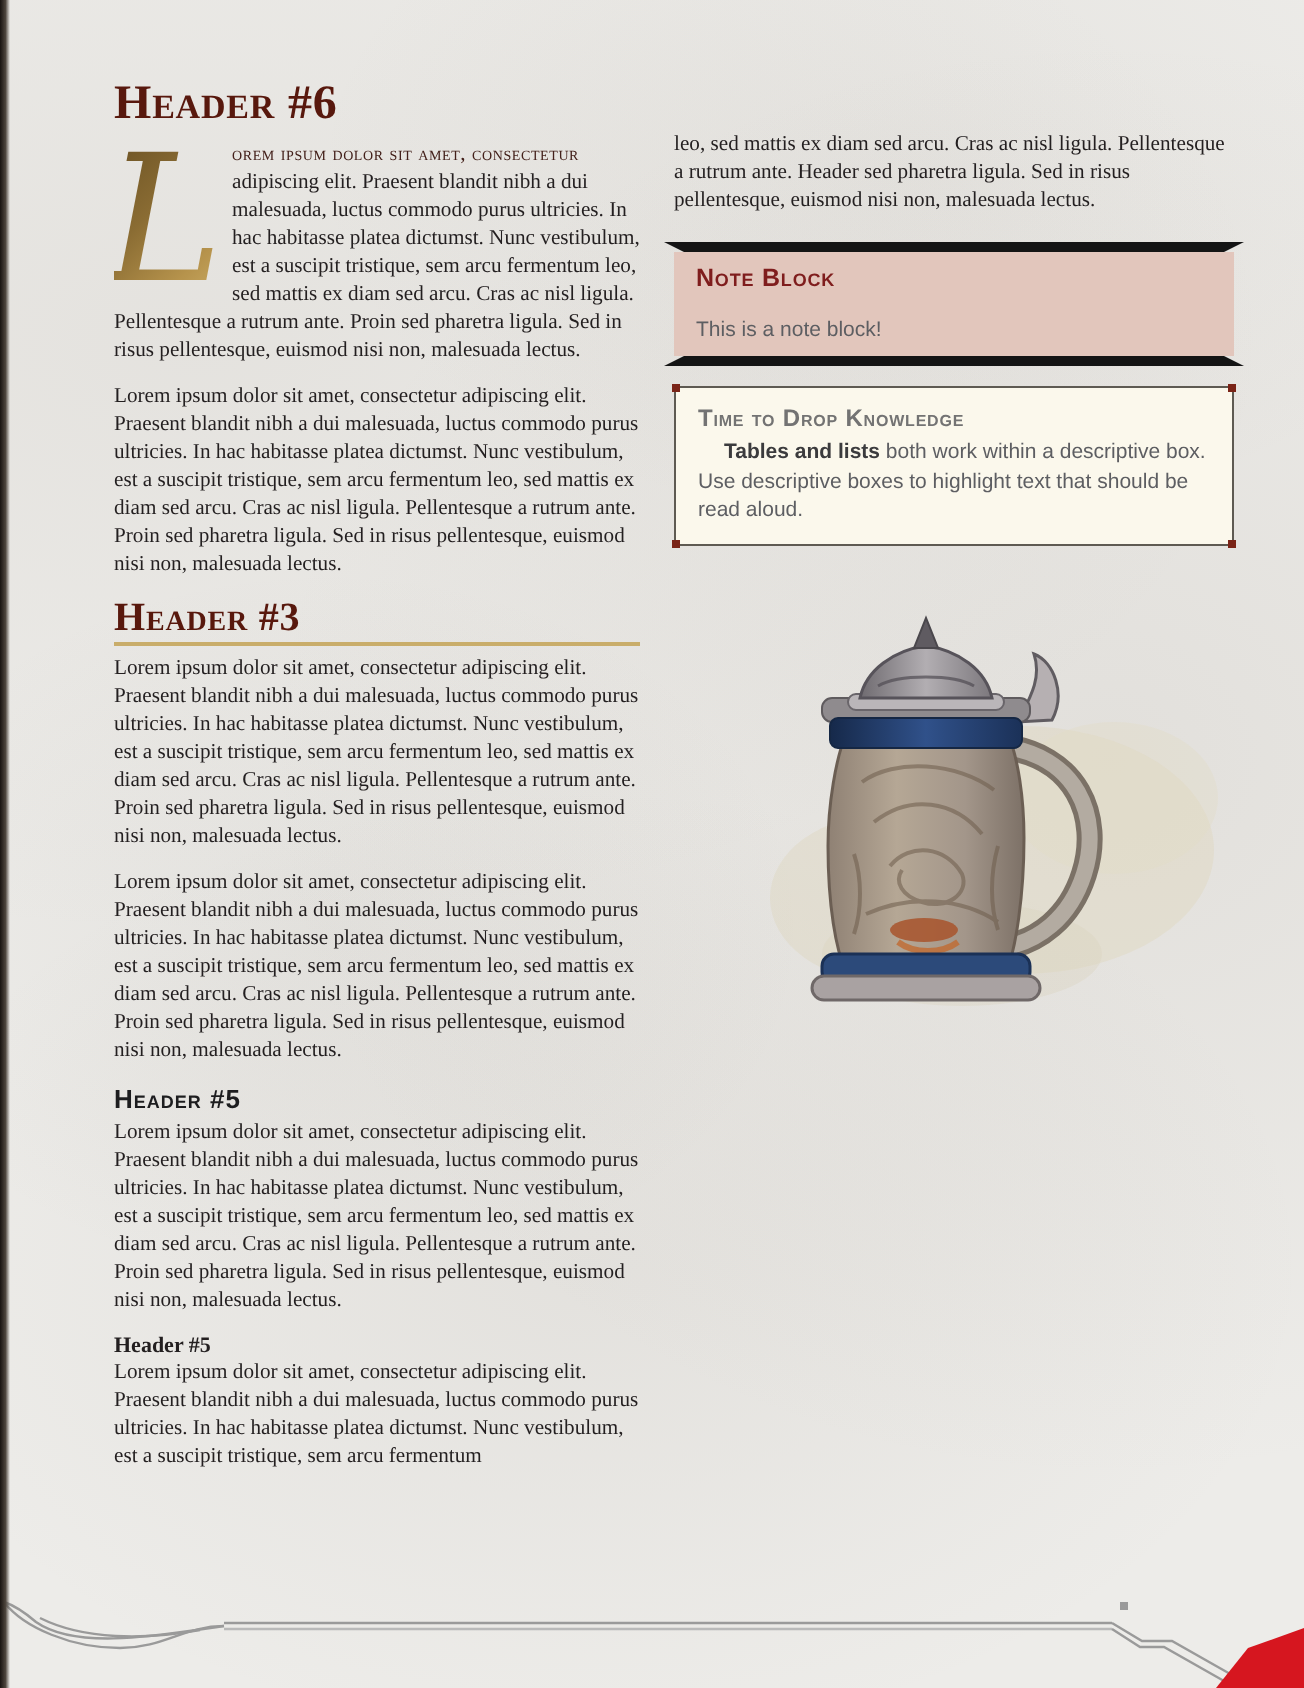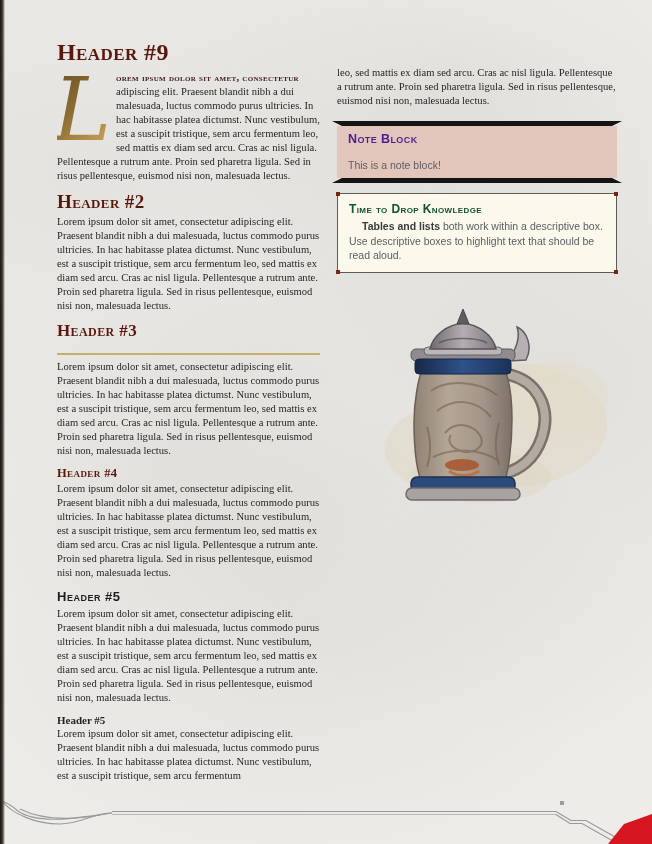--- a/index.html
+++ b/index.html
@@ -31,73 +31,73 @@
     text-align:left; margin-bottom:9px;
   }
 
   h1.brew, h2.brew, h3.brew, h4.brew {
     font-family:"Liberation Serif", serif;
     font-variant:small-caps; font-weight:700; color:#58180D;
     letter-spacing:.4px; line-height:1.05;
   }
   h1.brew { font-size:24px; margin-bottom:6px; }
   h2.brew { font-size:19px; margin:8px 0 3px; }
-  h3.brew { font-size:17px; margin:8px 0 5px; border-bottom:2px solid #C9AD6A; padding-bottom:13px; }
+  h3.brew { font-size:20px; margin:8px 0 5px; border-bottom:2px solid #C9AD6A; padding-bottom:1px; }
   h4.brew { font-size:12.5px; margin:8px 0 2px; }
   h5.sans {
     font-family:"Liberation Sans", sans-serif; font-variant:small-caps;
     font-weight:700; font-size:13px; color:#1d1d1f; letter-spacing:.5px;
     margin:9px 0 3px;
   }
   h6.boldserif {
     font-family:"Liberation Serif", serif; font-weight:700;
     font-size:11px; color:#231f20; margin:8px 0 1px;
   }
 
   .dropcap {
     float:left; font-family:"DejaVu Serif", serif; font-style:italic;
     font-size:88px; line-height:74px; height:82px; width:56px;
     margin:2px 7px 0 -4px;
     background:linear-gradient(135deg,#6b5224 0%,#8a6c33 40%,#b6934c 75%,#cdae66 100%);
     -webkit-background-clip:text; background-clip:text; color:transparent;
   }
   .lead {
-    font-variant:small-caps; letter-spacing:.3px; font-weight:700; color:#43201a;
+    font-variant:small-caps; letter-spacing:.3px; font-weight:400; color:#43201a;
   }
 
   
   .note { position:relative; margin:13px 0 10px; }
   .note-bar { height:5px; background:#141414; margin:0 -5px; }
   .note-bar.top    { clip-path:polygon(0 0, 100% 0, calc(100% - 10px) 100%, 10px 100%); }
   .note-bar.bottom { clip-path:polygon(10px 0, calc(100% - 10px) 0, 100% 100%, 0 100%); }
   .note-body { background:#E2C6BC; padding:6px 11px 7px; }
   .note-title {
     font-family:"Liberation Sans", sans-serif; font-variant:small-caps;
-    font-weight:700; font-size:12.5px; color:#4c1d95; letter-spacing:.4px;
+    font-weight:700; font-size:12.5px; color:#7f1d1d; letter-spacing:.4px;
   }
   .note-text {
     font-family:"Liberation Sans", sans-serif; font-size:10.5px;
     color:#5d5e62; margin-top:13px;
   }
 
   
   .descbox {
     position:relative; background:#FBF8EC; border:1px solid #5e5a52;
     padding:8px 11px 9px; margin:10px 0 0;
   }
   .corner-dot {
     position:absolute; width:4px; height:4px; background:#7a2417;
   }
   .corner-dot.tl { left:-2px;  top:-2px; }
   .corner-dot.tr { right:-2px; top:-2px; }
   .corner-dot.bl { left:-2px;  bottom:-2px; }
   .corner-dot.br { right:-2px; bottom:-2px; }
   .descbox-title {
     font-family:"Liberation Sans", sans-serif; font-variant:small-caps;
-    font-weight:700; font-size:12px; color:#14532d; letter-spacing:.4px;
+    font-weight:700; font-size:12px; color:#737373; letter-spacing:.4px;
     margin-bottom:3px;
   }
   .descbox-text {
     font-family:"Liberation Sans", sans-serif; font-size:10.5px;
     line-height:14.5px; color:#5d5e62;
   }
   .descbox-text.indent { text-indent:13px; margin-top:1px; }
   .descbox-text b { color:#3b3b3d; }
 
   
@@ -106,45 +106,43 @@
   
   .footer-svg { position:absolute; left:0; bottom:0; width:652px; height:46px; z-index:4; }
 </style>
 </head>
 <body>
 
 <div class="page">
   <div class="page-edge"></div>
 
   <div class="col-left">
-    <h1 class="brew">Header #9</h1>
+    <h1 class="brew">Header #6</h1>
 
     <p class="body">
       <span class="dropcap">L</span>
       <span class="lead">orem ipsum dolor sit amet, consectetur</span><span> adipiscing elit. Praesent blandit nibh a dui malesuada, luctus commodo purus ultricies. In hac habitasse platea dictumst. Nunc vestibulum, est a suscipit tristique, sem arcu fermentum leo, sed mattis ex diam sed arcu. Cras ac nisl ligula. Pellentesque a rutrum ante. Proin sed pharetra ligula. Sed in risus pellentesque, euismod nisi non, malesuada lectus.</span>
     </p>
 
-    <h2 class="brew">Header #2</h2>
     <p class="body">Lorem ipsum dolor sit amet, consectetur adipiscing elit. Praesent blandit nibh a dui malesuada, luctus commodo purus ultricies. In hac habitasse platea dictumst. Nunc vestibulum, est a suscipit tristique, sem arcu fermentum leo, sed mattis ex diam sed arcu. Cras ac nisl ligula. Pellentesque a rutrum ante. Proin sed pharetra ligula. Sed in risus pellentesque, euismod nisi non, malesuada lectus.</p>
 
     <h3 class="brew">Header #3</h3>
     <p class="body">Lorem ipsum dolor sit amet, consectetur adipiscing elit. Praesent blandit nibh a dui malesuada, luctus commodo purus ultricies. In hac habitasse platea dictumst. Nunc vestibulum, est a suscipit tristique, sem arcu fermentum leo, sed mattis ex diam sed arcu. Cras ac nisl ligula. Pellentesque a rutrum ante. Proin sed pharetra ligula. Sed in risus pellentesque, euismod nisi non, malesuada lectus.</p>
 
-    <h4 class="brew">Header #4</h4>
     <p class="body">Lorem ipsum dolor sit amet, consectetur adipiscing elit. Praesent blandit nibh a dui malesuada, luctus commodo purus ultricies. In hac habitasse platea dictumst. Nunc vestibulum, est a suscipit tristique, sem arcu fermentum leo, sed mattis ex diam sed arcu. Cras ac nisl ligula. Pellentesque a rutrum ante. Proin sed pharetra ligula. Sed in risus pellentesque, euismod nisi non, malesuada lectus.</p>
 
     <h5 class="sans">Header #5</h5>
     <p class="body">Lorem ipsum dolor sit amet, consectetur adipiscing elit. Praesent blandit nibh a dui malesuada, luctus commodo purus ultricies. In hac habitasse platea dictumst. Nunc vestibulum, est a suscipit tristique, sem arcu fermentum leo, sed mattis ex diam sed arcu. Cras ac nisl ligula. Pellentesque a rutrum ante. Proin sed pharetra ligula. Sed in risus pellentesque, euismod nisi non, malesuada lectus.</p>
 
     <h6 class="boldserif">Header #5</h6>
     <p class="body">Lorem ipsum dolor sit amet, consectetur adipiscing elit. Praesent blandit nibh a dui malesuada, luctus commodo purus ultricies. In hac habitasse platea dictumst. Nunc vestibulum, est a suscipit tristique, sem arcu fermentum</p>
   </div>
 
   <div class="col-right">
-    <p class="body">leo, sed mattis ex diam sed arcu. Cras ac nisl ligula. Pellentesque a rutrum ante. Proin sed pharetra ligula. Sed in risus pellentesque, euismod nisi non, malesuada lectus.</p>
+    <p class="body">leo, sed mattis ex diam sed arcu. Cras ac nisl ligula. Pellentesque a rutrum ante. Header sed pharetra ligula. Sed in risus pellentesque, euismod nisi non, malesuada lectus.</p>
 
     <div class="note">
       <div class="note-bar top"></div>
       <div class="note-body">
         <div class="note-title">Note Block</div>
         <div class="note-text">This is a note block!</div>
       </div>
       <div class="note-bar bottom"></div>
     </div>
 

